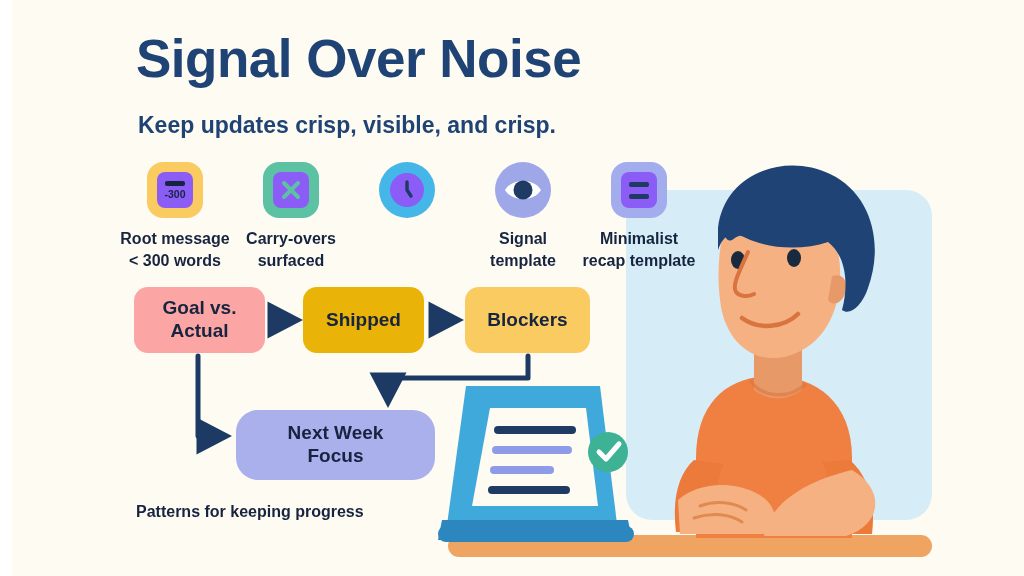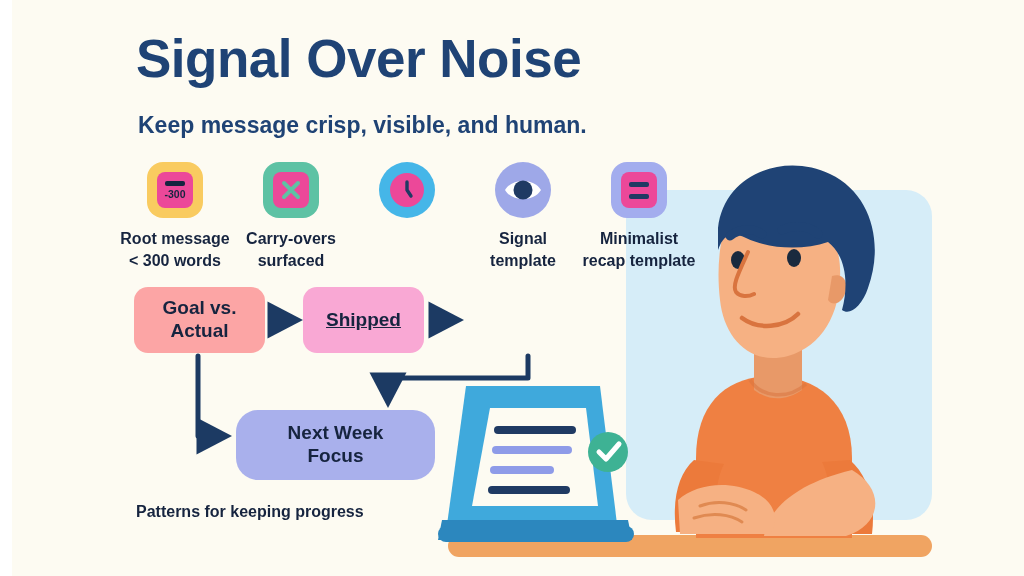--- a/index.html
+++ b/index.html
@@ -58,21 +58,21 @@
     width: 56px;
     height: 56px;
     display: flex;
     align-items: center;
     justify-content: center;
     flex: none;
   }
   .sq { border-radius: 16px; }
   .circ { border-radius: 50%; }
   .inner-card {
-    background: #ec4899;
+    background: #8b5cf6;
     display: flex;
     flex-direction: column;
     align-items: center;
     justify-content: center;
   }
   .feature-label {
     margin-top: 10px;
     font-size: 16px;
     font-weight: bold;
     line-height: 1.35;
@@ -213,21 +213,21 @@
 
       <circle cx="176" cy="312" r="20" fill="#3EB294"></circle>
       <path d="M167 312 L174 319 L187 304" stroke="#FFFFFF" stroke-width="5" fill="none" stroke-linecap="round" stroke-linejoin="round"></path>
 
       <path d="M10 380 L196 380 L200 400 L6 400 Z" fill="#2C87BE"></path>
       <rect x="6" y="386" width="196" height="16" rx="8" fill="#2C87BE"></rect>
     </svg>
   </div>
 
   <div id="title" style="color: rgb(31, 67, 117);">Signal Over Noise</div>
-  <div id="subtitle" style="color: rgb(31, 67, 117);">Keep message crisp, visible, and human.</div>
+  <div id="subtitle" style="color: rgb(31, 67, 117);">Keep updates crisp, visible, and crisp.</div>
 
   <div id="features">
 
     <div class="feature">
       <div class="feature-icon sq icn-wordlimit" style="background: rgb(249, 203, 96);">
         <div class="inner-card">
           <div class="bar"></div>
           <div class="num">-300</div>
         </div>
       </div>
@@ -301,22 +301,25 @@
     <line x1="419" y1="320" x2="440" y2="320" stroke="#1C3A63" stroke-width="5" marker-end="url(#ah)"></line>
 
     <path d="M186 356 L186 436 L208 436" stroke="#1C3A63" stroke-width="5" fill="none" stroke-linecap="round" stroke-linejoin="round" marker-end="url(#ah)"></path>
 
     <path d="M516 356 L516 378 L376 378 L376 396" stroke="#1C3A63" stroke-width="5" fill="none" stroke-linecap="round" stroke-linejoin="round" marker-end="url(#ah)"></path>
   </svg>
 
   <div class="flow-box" id="box-goal" style="background: #fca5a5;">
     <span>Goal vs.<br>Actual</span>
   </div>
-  <div class="flow-box" id="box-shipped" style="background: #f9a8d4; text-decoration: underline;">
+  <div class="flow-box" id="box-shipped" style="background: #eab308;">
     <span>Shipped</span>
+  </div>
+  <div class="flow-box" id="box-blockers" style="background: rgb(249, 203, 96);">
+    <span>Blockers</span>
   </div>
   <div class="flow-box" id="box-next" style="background: rgb(169, 176, 236); border-radius: 22px;">
     <span>Next Week<br>Focus</span>
   </div>
 
   <div id="caption">Patterns for keeping progress</div>
 
 </div>
 
 </body></html>

